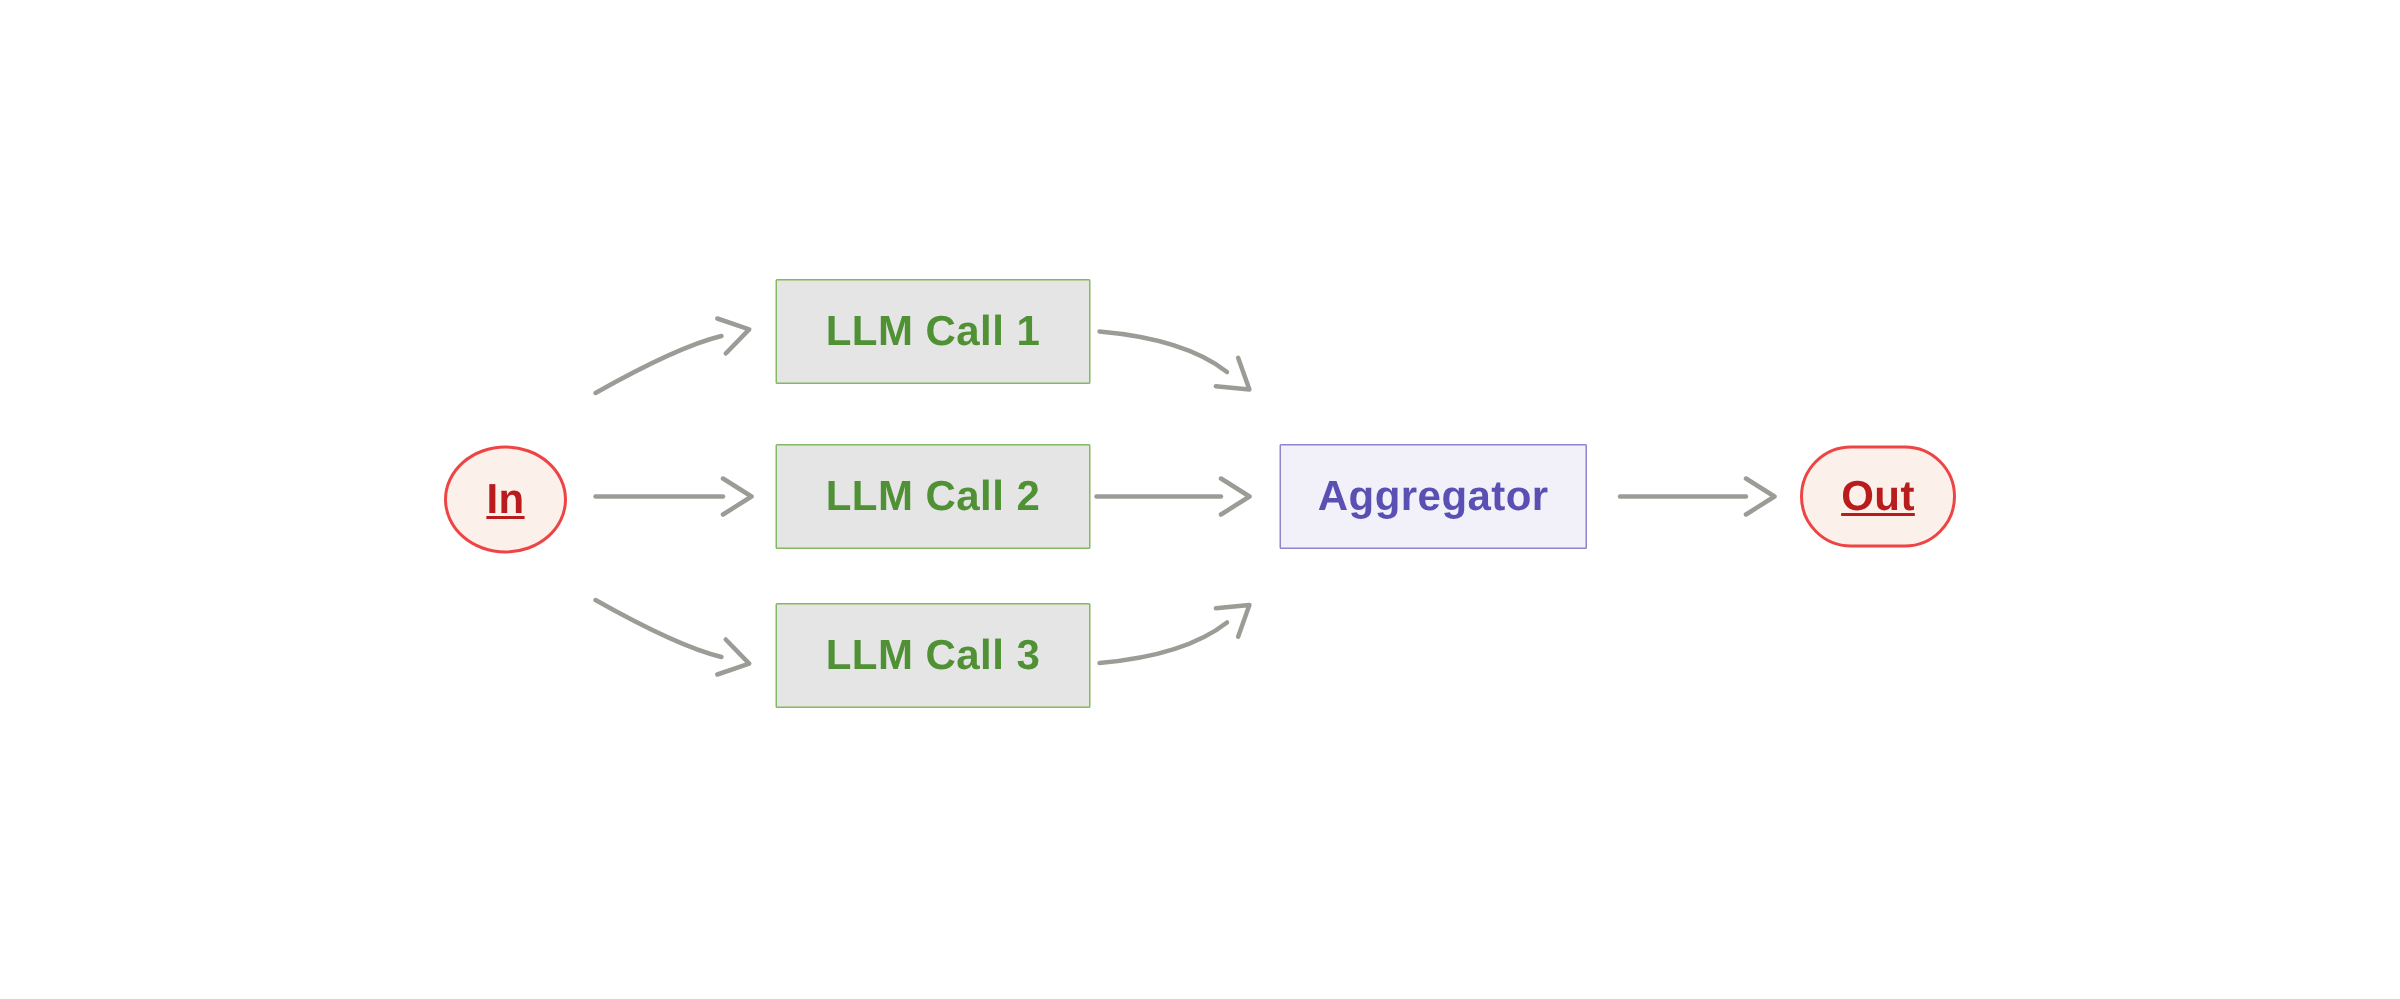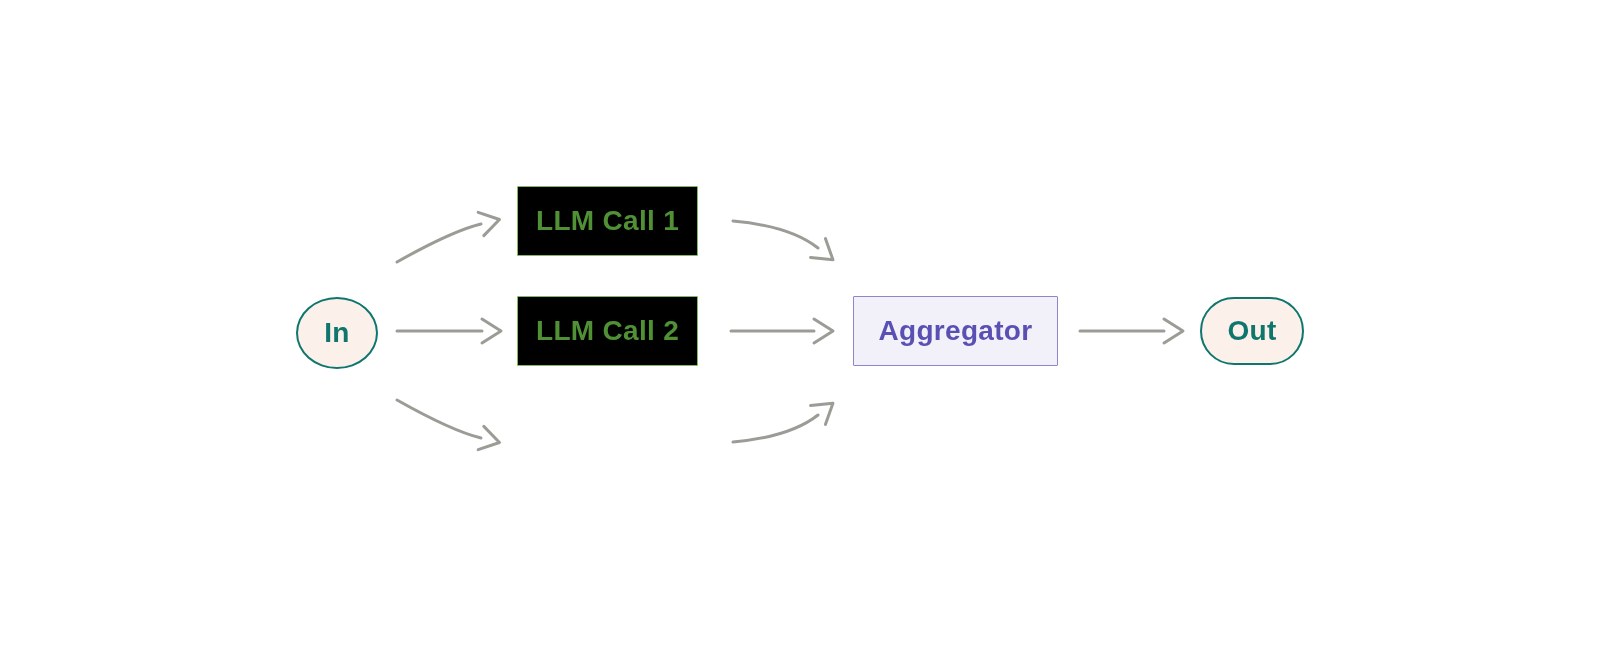--- a/index.html
+++ b/index.html
@@ -27,43 +27,44 @@
     display: flex;
     align-items: center;
     justify-content: center;
     box-sizing: border-box;
     font-weight: bold;
     font-size: 28px;
     letter-spacing: 0.3px;
   }
   .terminal {
     background: #FCF0EB;
-    border: 2px solid #0f766e;
-    color: #0f766e;
+    border: 2px solid #ef4444;
+    color: #b91c1c;
+    text-decoration: underline;
   }
   .node-in {
     left: 296px;
     top: 297px;
     width: 82px;
     height: 72px;
     border-radius: 50%;
   }
   .node-out {
     left: 1200px;
     top: 297px;
     width: 104px;
     height: 68px;
     border-radius: 34px;
   }
   .process {
-    background: #000000;
+    background: #e5e5e5;
     border: 1.5px solid #84BA5D;
     color: #4F9134;
     left: 517px;
-    width: 181px;
+    width: 210px;
     height: 70px;
     border-radius: 1px;
   }
   .node-llm1 { top: 186px; }
   .node-llm2 { top: 296px; justify-content: center; }
   .node-llm3 { top: 402px; }
   .node-aggregator {
     background: #F2F1F9;
     border: 1.5px solid #8D86CB;
     color: #5A50B4;
@@ -107,20 +108,23 @@
   </div>
 
   <div class="node process node-llm1">
     <span>LLM Call 1</span>
   </div>
 
   <div class="node process node-llm2">
     <span>LLM Call 2</span>
   </div>
 
+  <div class="node process node-llm3">
+    <span>LLM Call 3</span>
+  </div>
 
   <div class="node terminal node-out">
     <span>Out</span>
   </div>
 
   <div class="node node-aggregator">
     <span>Aggregator</span>
   </div>
 
 </div>

